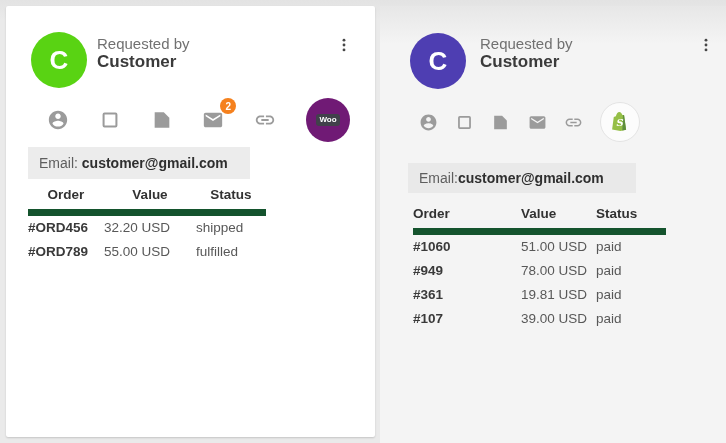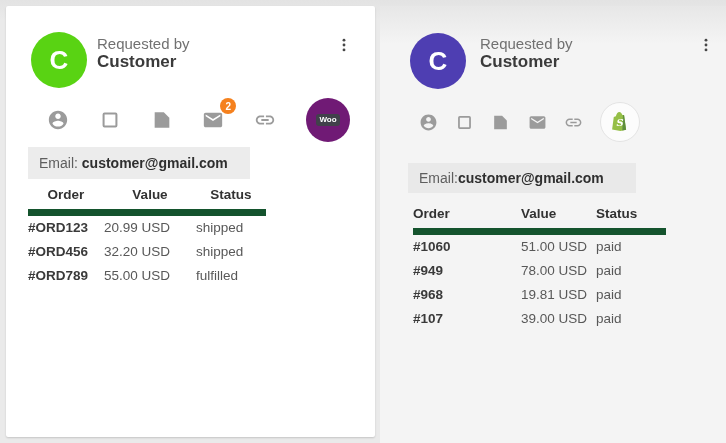--- a/index.html
+++ b/index.html
@@ -147,25 +147,20 @@
       </colgroup>
     <thead>
       <tr>
         <th>Order</th>
         <th>Value</th>
         <th>Status</th>
       </tr>
     </thead>
     <tbody>
       <tr>
-        <td class="ord">#ORD123</td>
-        <td>20.99 USD</td>
-        <td>shipped</td>
-      </tr>
-      <tr>
         <td class="ord">#ORD456</td>
         <td>32.20 USD</td>
         <td>shipped</td>
       </tr>
       <tr>
         <td class="ord">#ORD789</td>
         <td>55.00 USD</td>
         <td>fulfilled</td>
       </tr>
     </tbody>
@@ -245,21 +240,21 @@
         <td class="ord">#1060</td>
         <td>51.00 USD</td>
         <td>paid</td>
       </tr>
       <tr>
         <td class="ord">#949</td>
         <td>78.00 USD</td>
         <td>paid</td>
       </tr>
       <tr>
-        <td class="ord">#968</td>
+        <td class="ord">#361</td>
         <td>19.81 USD</td>
         <td>paid</td>
       </tr>
       <tr>
         <td class="ord">#107</td>
         <td>39.00 USD</td>
         <td>paid</td>
       </tr>
     </tbody>
   </table>

